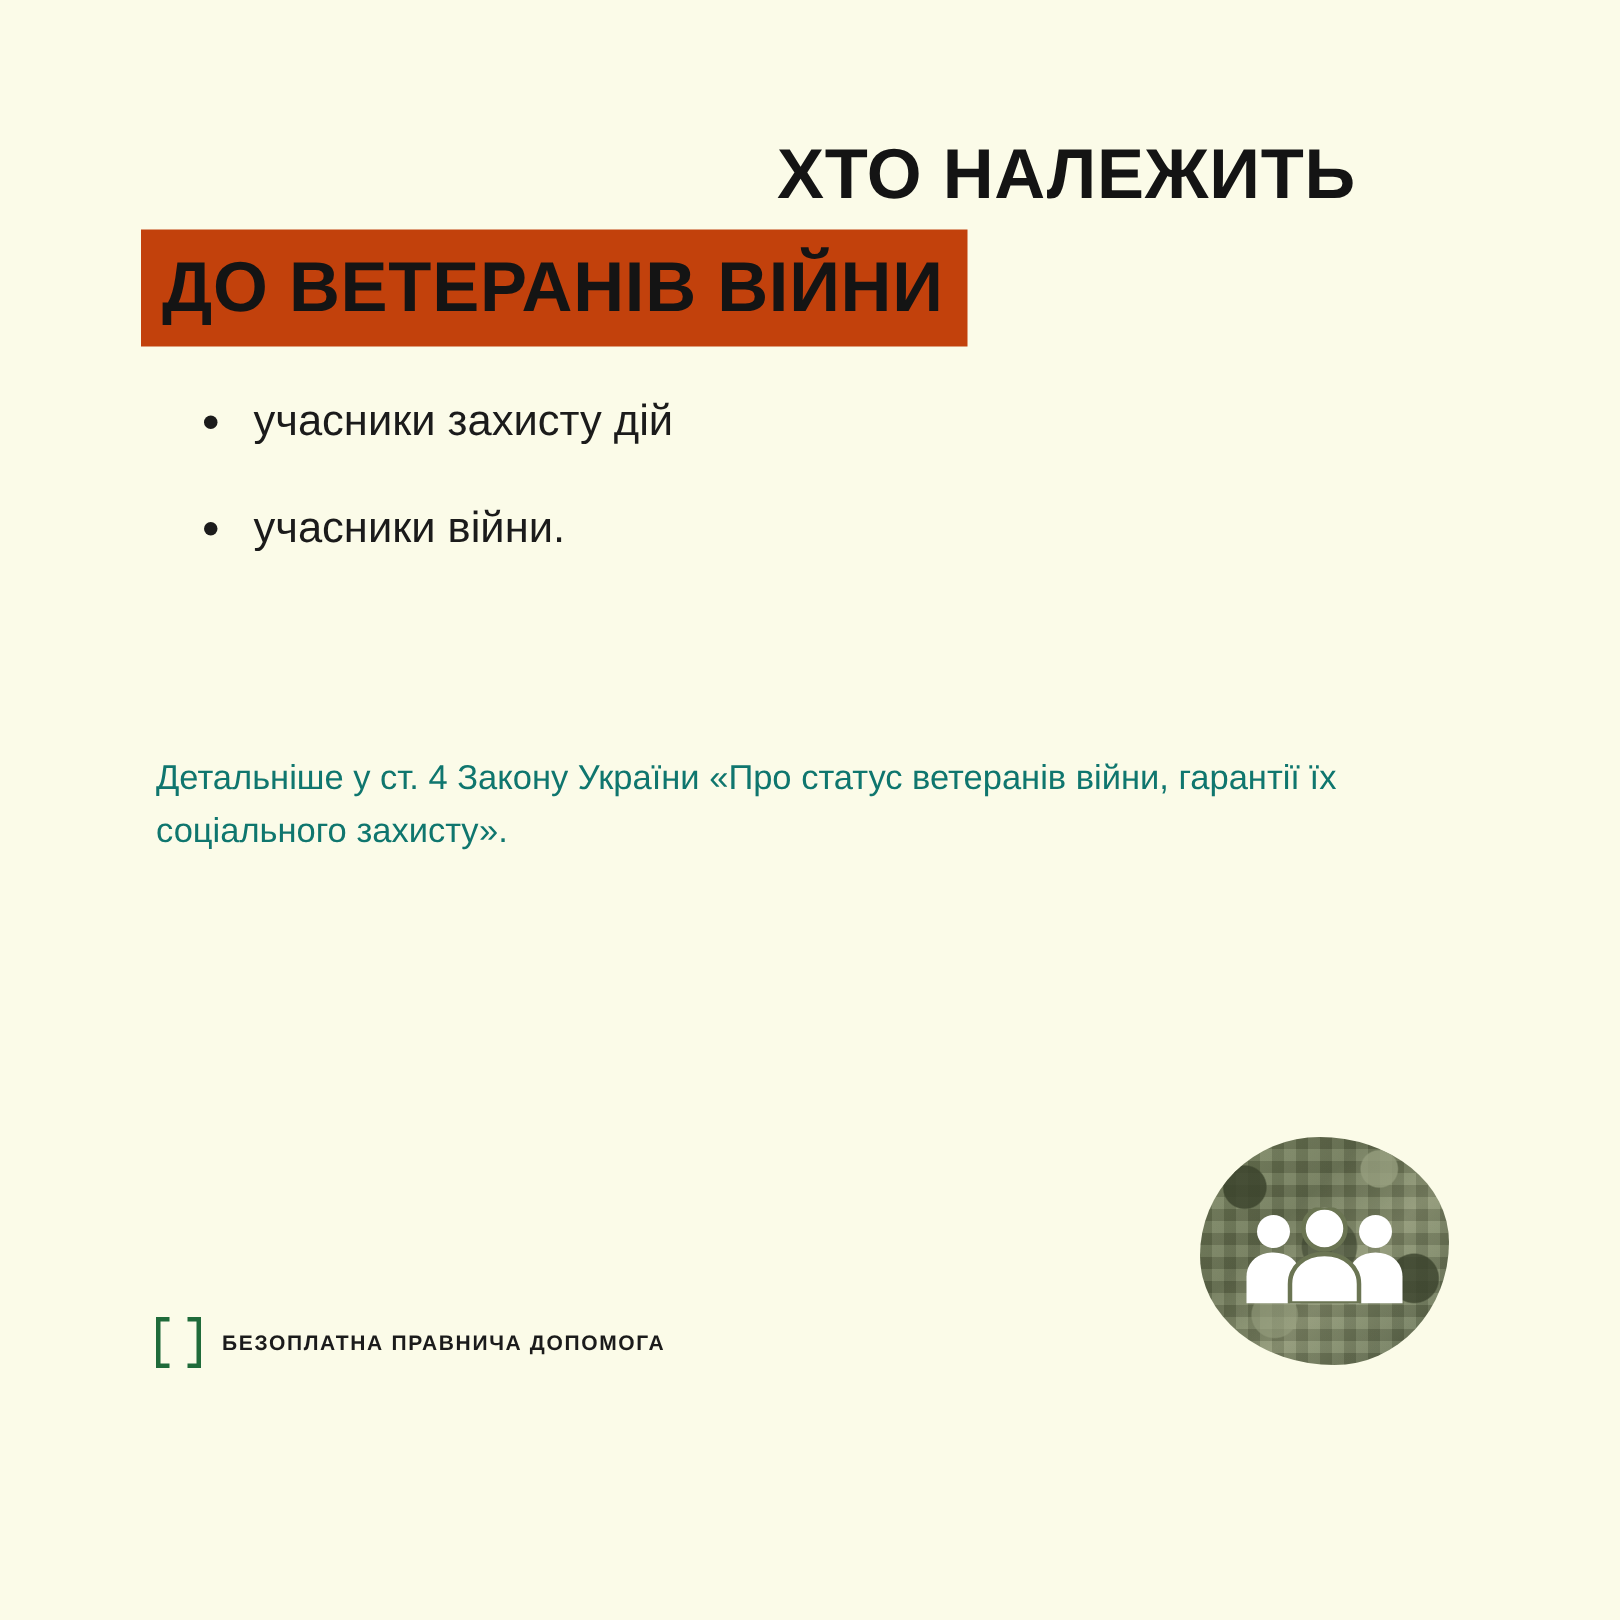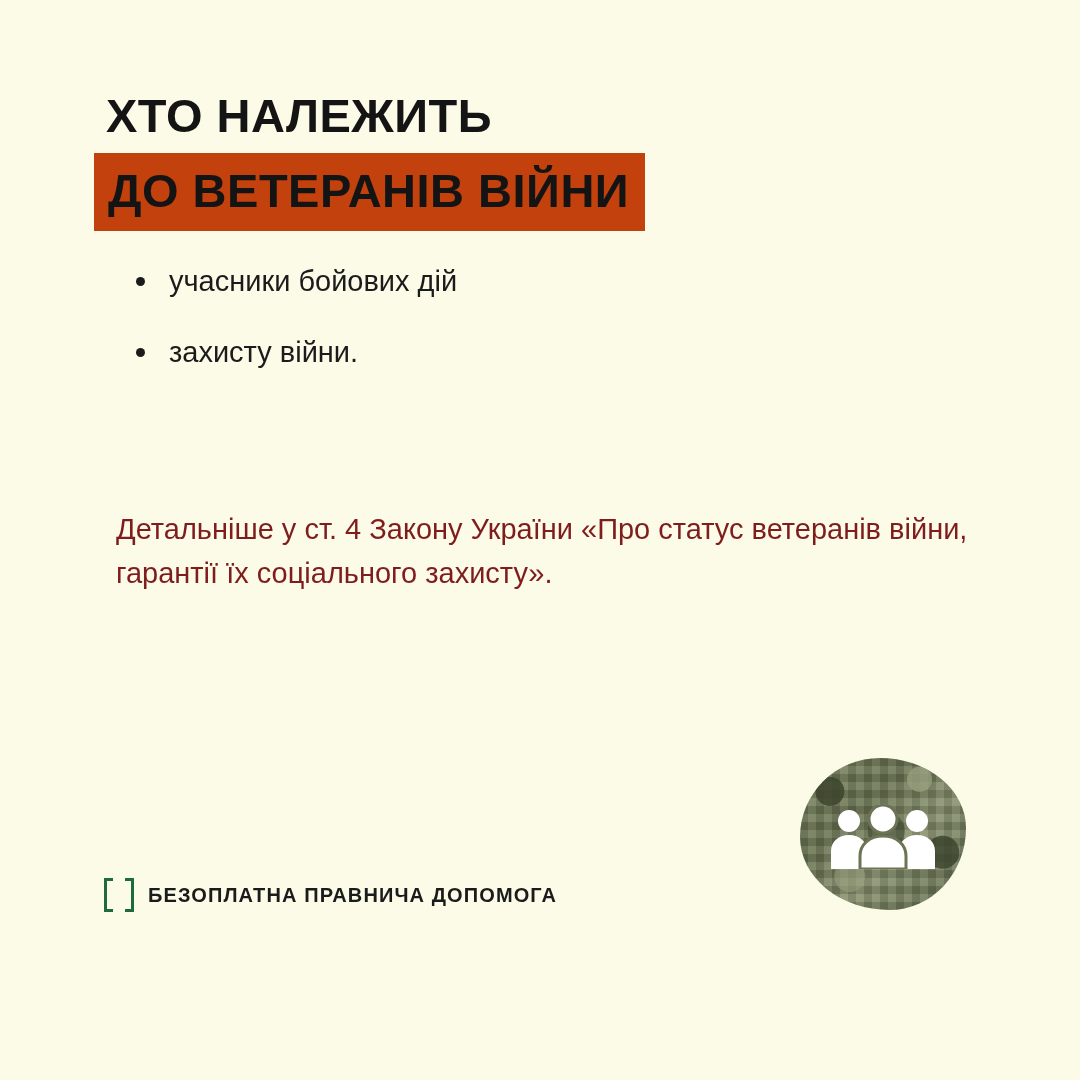--- a/index.html
+++ b/index.html
@@ -34,20 +34,21 @@
     font-weight: 700;
     letter-spacing: 0.5px;
     line-height: 1.18;
     text-transform: uppercase;
     color: #141414;
     display: block;
   }
   .title-line.first {
     margin-bottom: 10px;
     padding-left: 2px;
+    text-align: right;
   }
   .title-line.second {
     display: inline-block;
     background: #c2410c;
     padding: 10px 16px 12px 14px;
     margin-left: -10px;
   }
 
   
   .bullets {
@@ -78,24 +79,23 @@
   .bullet-text {
     flex: 1 1 auto;
   }
 
   
   .note {
     position: absolute;
     left: 104px;
     top: 478px;
     width: 880px;
-    font-size: 29px;
+    font-size: 23px;
     line-height: 1.52;
-    color: #7f1d1d;
-    margin-left: 12px;
+    color: #0f766e;
   }
 
   
   .emblem {
     position: absolute;
     left: 800px;
     top: 758px;
     width: 166px;
     height: 152px;
   }
@@ -147,46 +147,46 @@
     position: absolute;
     top: 0;
     width: 9px;
     height: 34px;
     border: 3px solid #1f6b3a;
     box-sizing: border-box;
   }
   .logo-mark .br.left { left: 0; border-right: none; }
   .logo-mark .br.right { right: 0; border-left: none; }
   .logo-text {
-    font-size: 20px;
+    font-size: 14px;
     font-weight: 700;
     letter-spacing: 1.1px;
     text-transform: uppercase;
     color: #1b1b1b;
     white-space: nowrap;
   }
 </style>
 </head>
 <body>
 
 <div class="card">
 
   <div class="title-block">
     <span class="title-line first">ХТО НАЛЕЖИТЬ</span>
     <span class="title-line second">ДО ВЕТЕРАНІВ ВІЙНИ</span>
   </div>
 
   <ul class="bullets">
     <li>
       <span class="bullet-dot"></span>
-      <span class="bullet-text">учасники бойових дій</span>
+      <span class="bullet-text">учасники захисту дій</span>
     </li>
     <li>
       <span class="bullet-dot"></span>
-      <span class="bullet-text">захисту війни.</span>
+      <span class="bullet-text">учасники війни.</span>
     </li>
   </ul>
 
   <p class="note">Детальніше у ст. 4 Закону України «Про статус ветеранів війни, гарантії їх соціального захисту».</p>
 
   <div class="emblem">
     <div class="emblem-shape"></div>
     <svg class="emblem-figures" viewBox="0 0 112 64">
 
       <circle cx="22" cy="16" r="11" fill="#ffffff"></circle>

